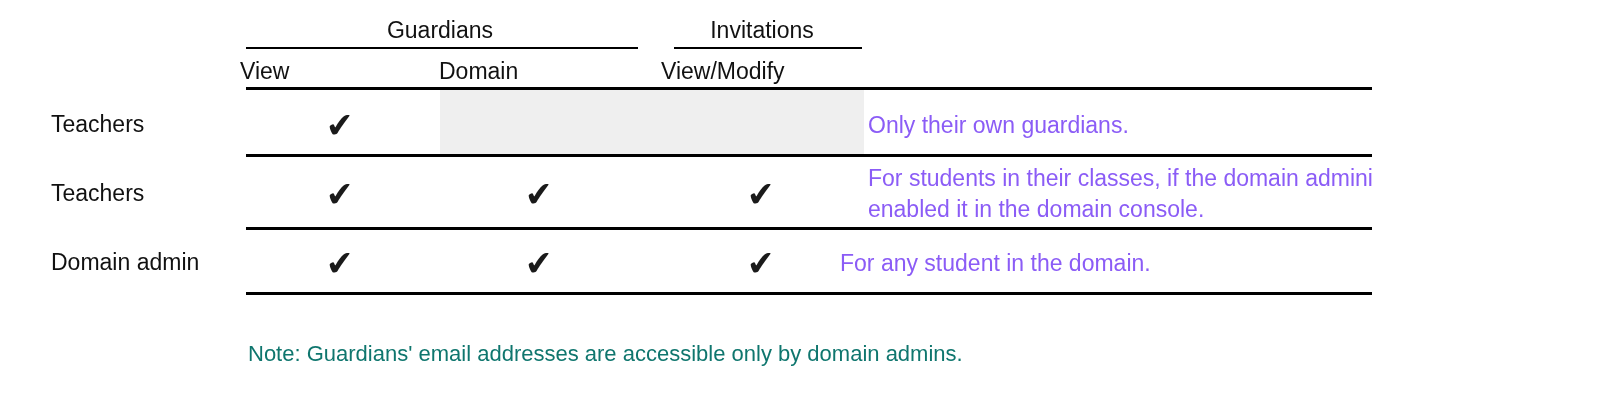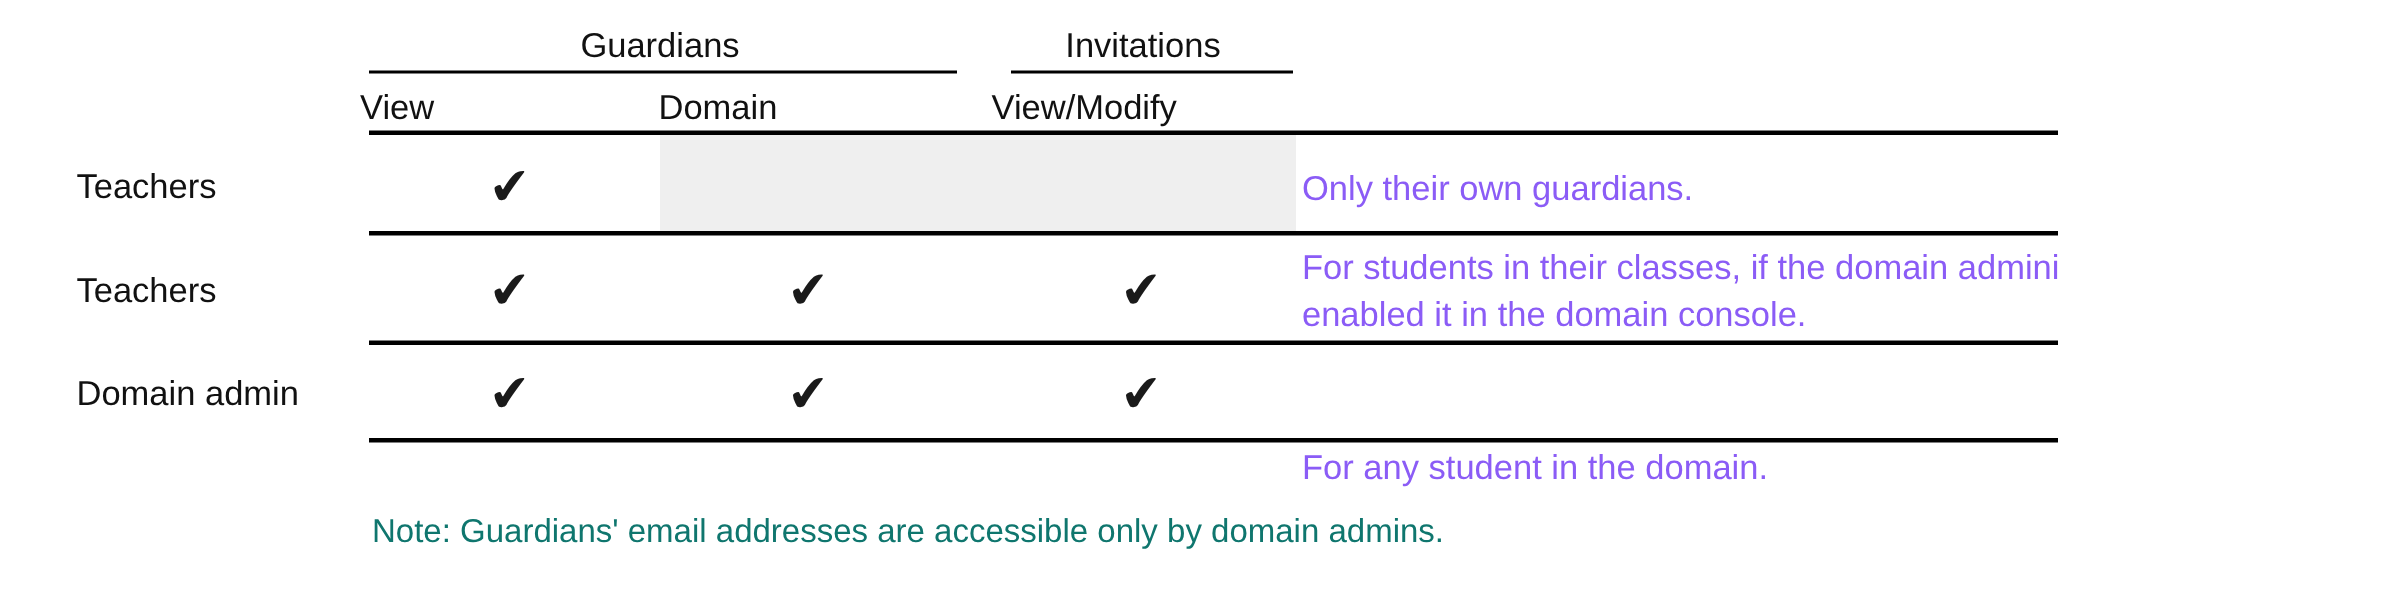--- a/index.html
+++ b/index.html
@@ -124,18 +124,18 @@
   <div class="check" style="left:317px; top:177px;">✔</div>
   <div class="check" style="left:516px; top:177px;">✔</div>
   <div class="check" style="left:738px; top:177px;">✔</div>
   <div class="note-text" style="left:868px; top:163px;">For students in their classes, if the domain administrator has enabled it in the domain console.</div>
   <div class="rule" style="left:246px; top:227px; width:1289px;"></div>
 
   <div class="row-label" style="left:51px; top:249px;">Domain admin</div>
   <div class="check" style="left:317px; top:246px;">✔</div>
   <div class="check" style="left:516px; top:246px;">✔</div>
   <div class="check" style="left:738px; top:246px;">✔</div>
-  <div class="note-text" style="left:868px; top:248px;margin-top:48px;">For any student in the domain.</div>
+  <div class="note-text" style="left:840px; top:248px;">For any student in the domain.</div>
   <div class="rule" style="left:246px; top:292px; width:1289px;"></div>
 
   <div class="footnote" style="left:248px; top:340px;">Note: Guardians' email addresses are accessible only by domain admins.</div>
 
 </div>
 
 </body></html>

